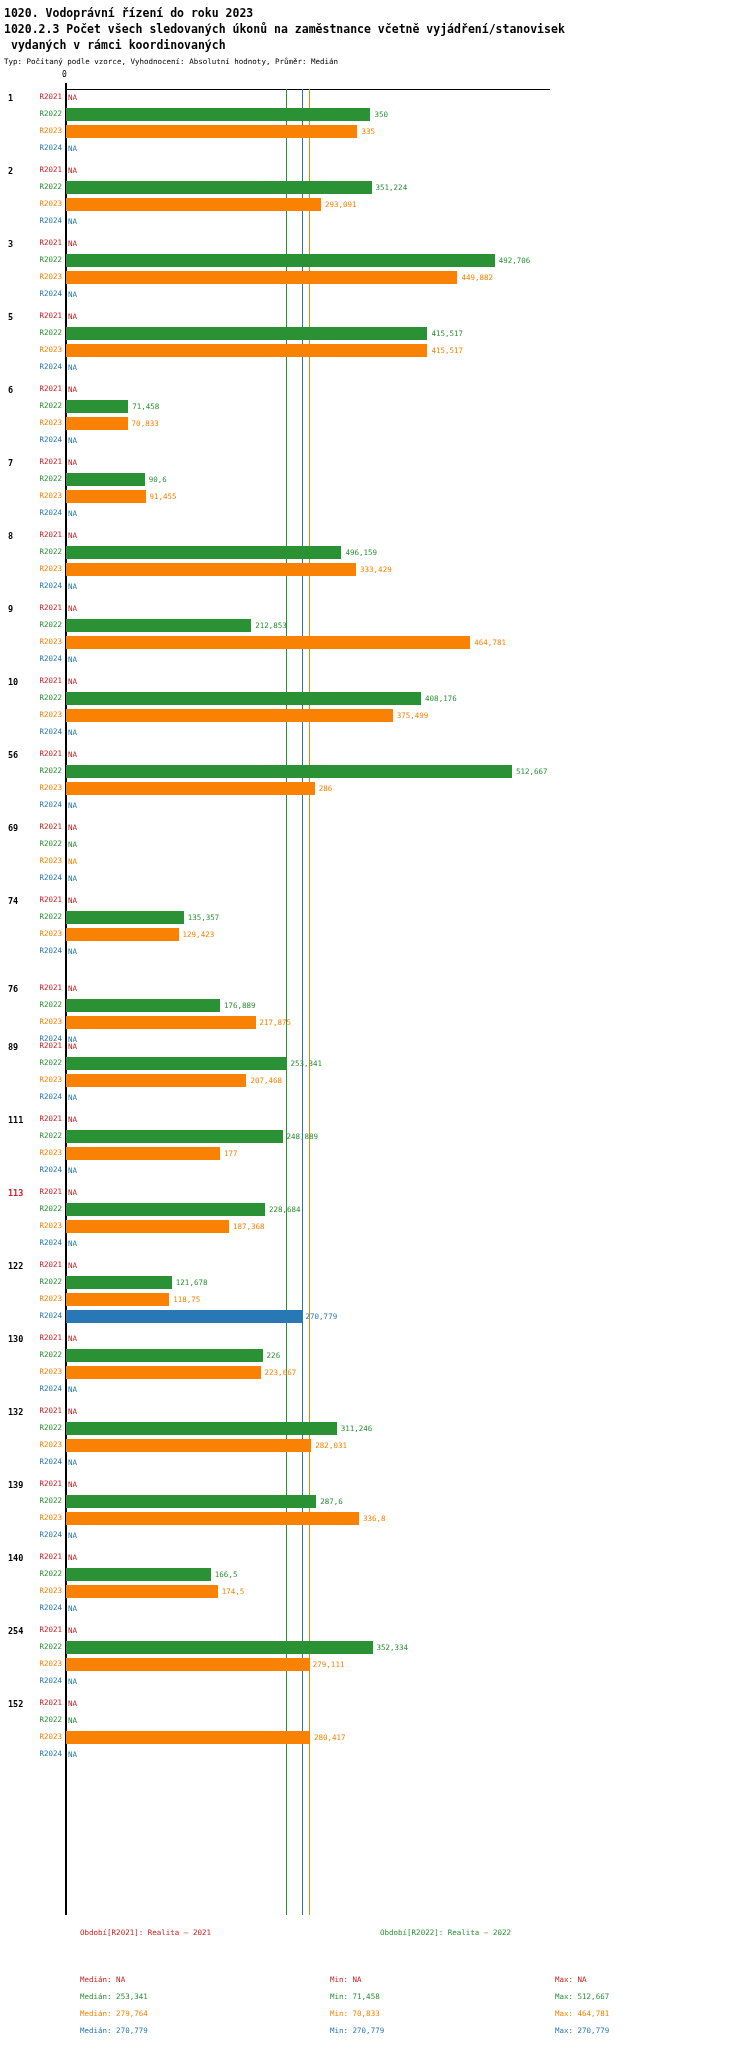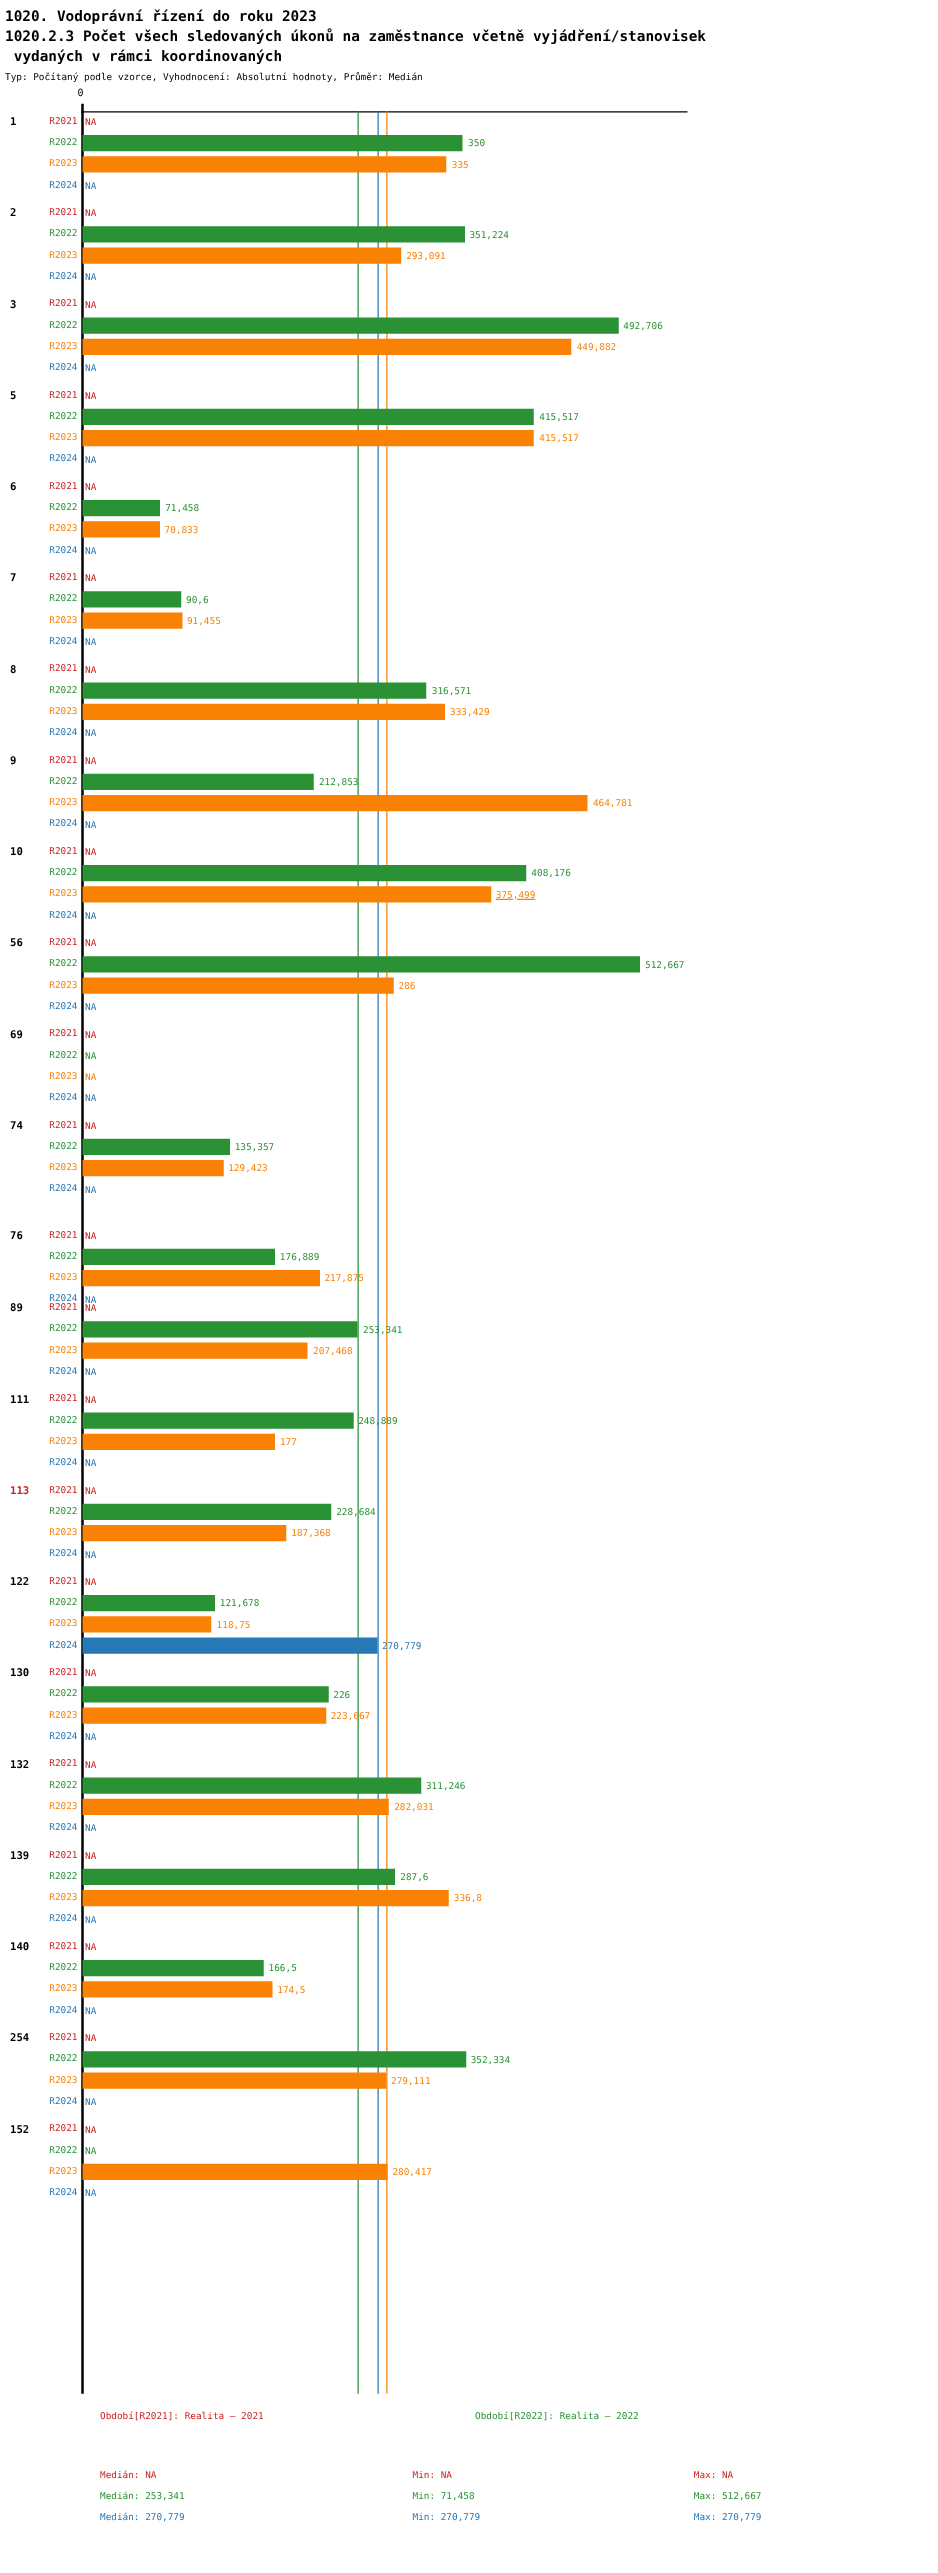--- a/index.html
+++ b/index.html
@@ -198,21 +198,21 @@
       </div>
       <div class="grp" style="position: absolute; left: 0px; top: 457px; width: 750px; height: 73px;">
         <div class="grp-label" style="top: 4px; color: rgb(0, 0, 0);">8</div>
         <div class="row">
           <div class="row-label" style="color: rgb(204, 34, 34);">R2021</div>
           <div class="na" style="color: rgb(204, 34, 34);">NA</div>
         </div>
         <div class="row">
           <div class="row-label" style="color: rgb(42, 145, 52);">R2022</div>
           <div class="bar" style="width: 275.404px; background: rgb(42, 145, 52);"></div>
-          <div class="val" style="color: rgb(42, 145, 52); left: 345.404px;">316,571</div>
+          <div class="val" style="color: rgb(42, 145, 52); left: 345.404px;">496,159</div>
         </div>
         <div class="row">
           <div class="row-label" style="color: rgb(249, 129, 3);">R2023</div>
           <div class="bar" style="width: 290.07px; background: rgb(249, 129, 3);"></div>
           <div class="val" style="color: rgb(249, 129, 3); left: 360.07px;">333,429</div>
         </div>
         <div class="row">
           <div class="row-label" style="color: rgb(40, 120, 181);">R2024</div>
           <div class="na" style="color: rgb(40, 120, 181);">NA</div>
         </div>
@@ -245,21 +245,21 @@
           <div class="na" style="color: rgb(204, 34, 34);">NA</div>
         </div>
         <div class="row">
           <div class="row-label" style="color: rgb(42, 145, 52);">R2022</div>
           <div class="bar" style="width: 355.097px; background: rgb(42, 145, 52);"></div>
           <div class="val" style="color: rgb(42, 145, 52); left: 425.097px;">408,176</div>
         </div>
         <div class="row">
           <div class="row-label" style="color: rgb(249, 129, 3);">R2023</div>
           <div class="bar" style="width: 326.669px; background: rgb(249, 129, 3);"></div>
-          <div class="val" style="color: rgb(249, 129, 3); left: 396.669px; text-decoration: underline;">375,499</div>
+          <div class="val" style="color: rgb(249, 129, 3); left: 396.669px;">375,499</div>
         </div>
         <div class="row">
           <div class="row-label" style="color: rgb(40, 120, 181);">R2024</div>
           <div class="na" style="color: rgb(40, 120, 181);">NA</div>
         </div>
       </div>
       <div class="grp" style="position: absolute; left: 0px; top: 676px; width: 750px; height: 73px;">
         <div class="grp-label" style="top: 4px; color: rgb(0, 0, 0);">56</div>
         <div class="row">
           <div class="row-label" style="color: rgb(204, 34, 34);">R2021</div>
@@ -565,17 +565,22 @@
       <div class="st-a" style="color: rgb(204, 34, 34);">Medián: NA</div>
       <div class="st-b" style="color: rgb(204, 34, 34);">Min: NA</div>
       <div class="st-c" style="color: rgb(204, 34, 34);">Max: NA</div>
     </div>
     <div class="st-row">
       <div class="st-a" style="color: rgb(42, 145, 52);">Medián: 253,341</div>
       <div class="st-b" style="color: rgb(42, 145, 52);">Min: 71,458</div>
       <div class="st-c" style="color: rgb(42, 145, 52);">Max: 512,667</div>
     </div>
     <div class="st-row">
+      <div class="st-a" style="color: rgb(249, 129, 3);">Medián: 279,764</div>
+      <div class="st-b" style="color: rgb(249, 129, 3);">Min: 70,833</div>
+      <div class="st-c" style="color: rgb(249, 129, 3);">Max: 464,781</div>
+    </div>
+    <div class="st-row">
       <div class="st-a" style="color: rgb(40, 120, 181);">Medián: 270,779</div>
       <div class="st-b" style="color: rgb(40, 120, 181);">Min: 270,779</div>
       <div class="st-c" style="color: rgb(40, 120, 181); text-align: right;">Max: 270,779</div>
     </div>
   </div>
 
 </body></html>

